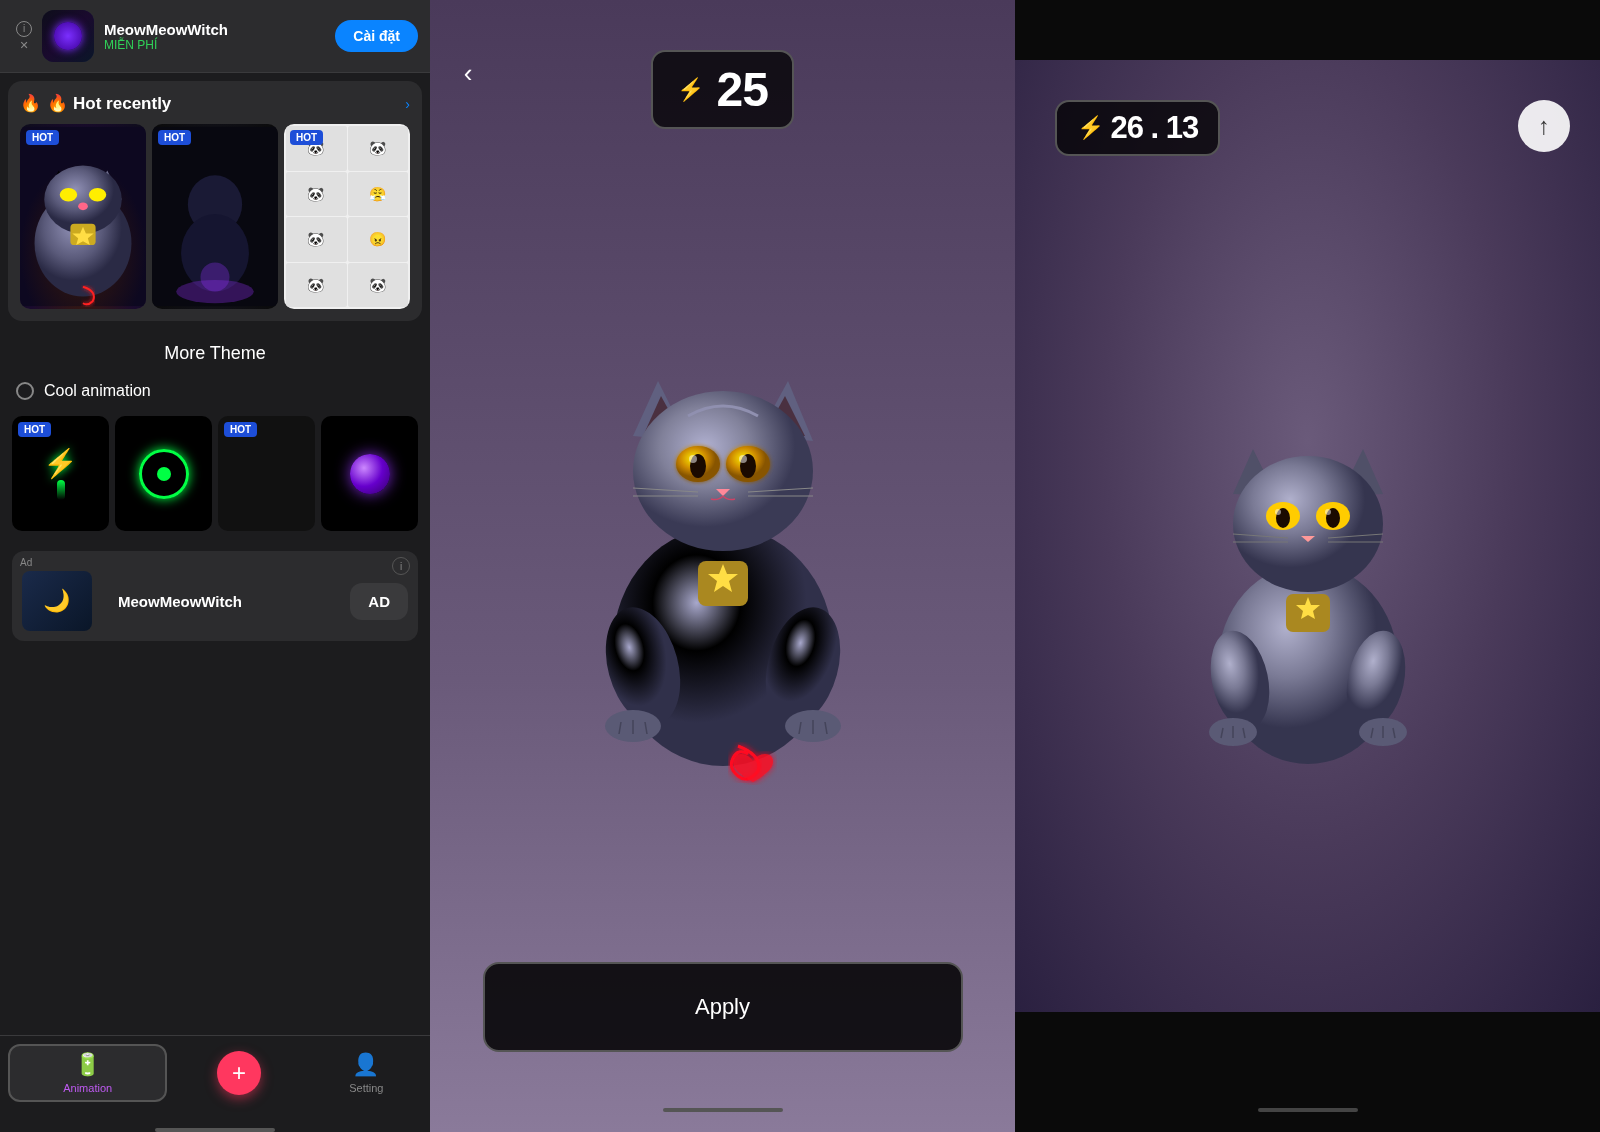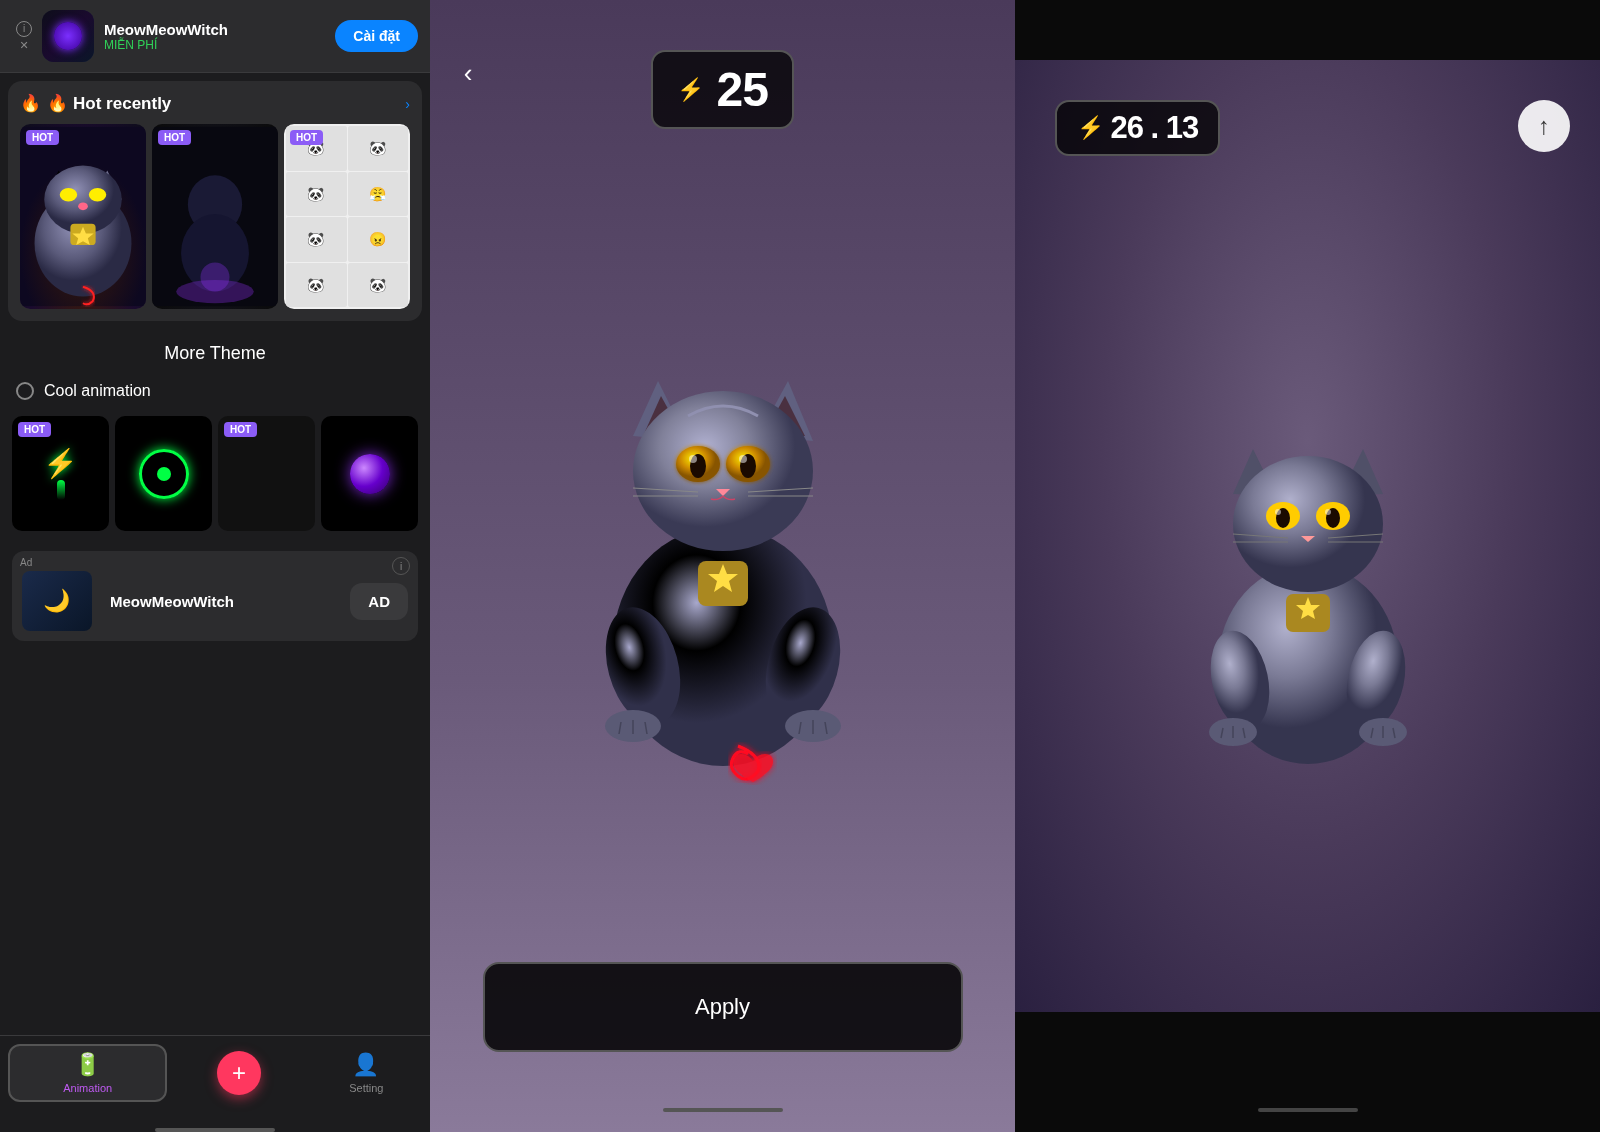--- a/index.html
+++ b/index.html
@@ -140,21 +140,21 @@
       flex: 1;
       border-radius: 10px;
       overflow: hidden;
       position: relative;
       background: #3a3a3c;
     }
     .hot-badge {
       position: absolute;
       top: 6px;
       left: 6px;
-      background: #8b5cf6;
+      background: #1d4ed8;
       color: #fff;
       font-size: 10px;
       font-weight: 700;
       padding: 2px 6px;
       border-radius: 4px;
       z-index: 2;
     }
     
     .cat-bg-1 {
       width: 100%;
@@ -304,21 +304,21 @@
     }
 
     
     .ad-section-bottom {
       margin: 8px 12px;
       background: #2c2c2e;
       border-radius: 12px;
       padding: 10px;
       display: flex;
       align-items: center;
-      gap: 18px;
+      gap: 26px;
       position: relative;
     }
     .ad-label-small {
       position: absolute;
       top: 6px;
       left: 8px;
       font-size: 10px;
       color: #888;
     }
     .ad-info-small {

